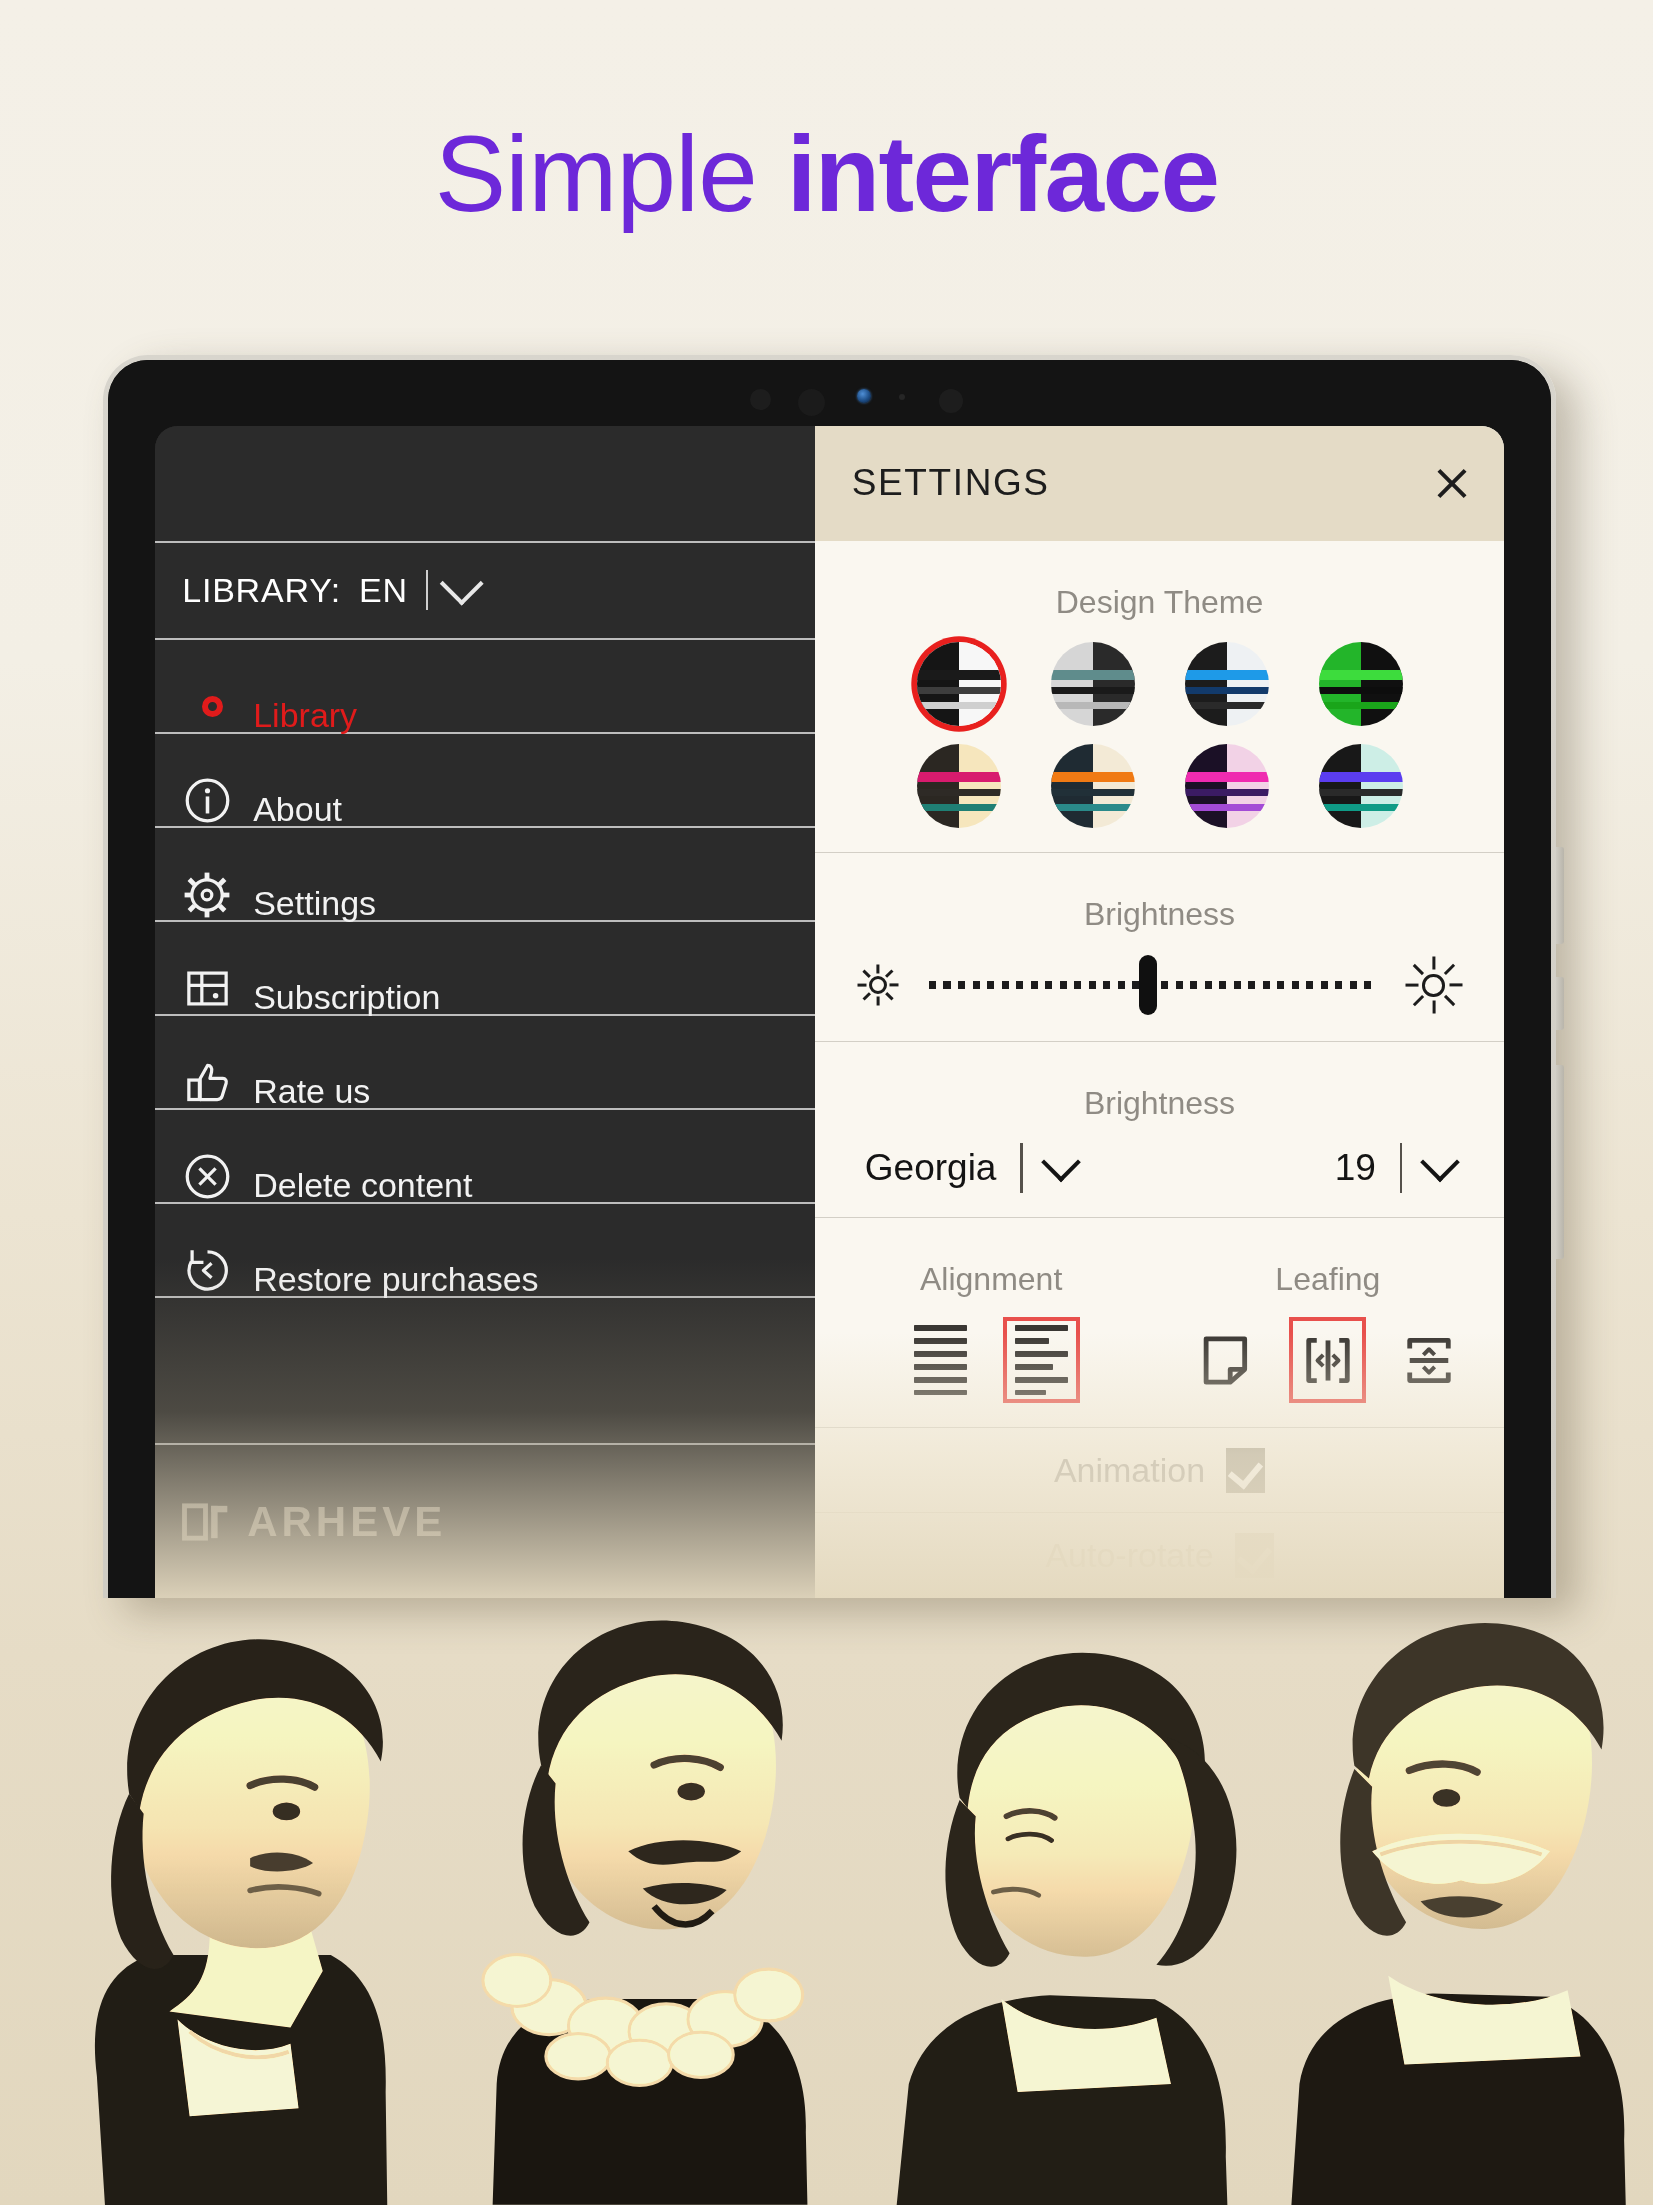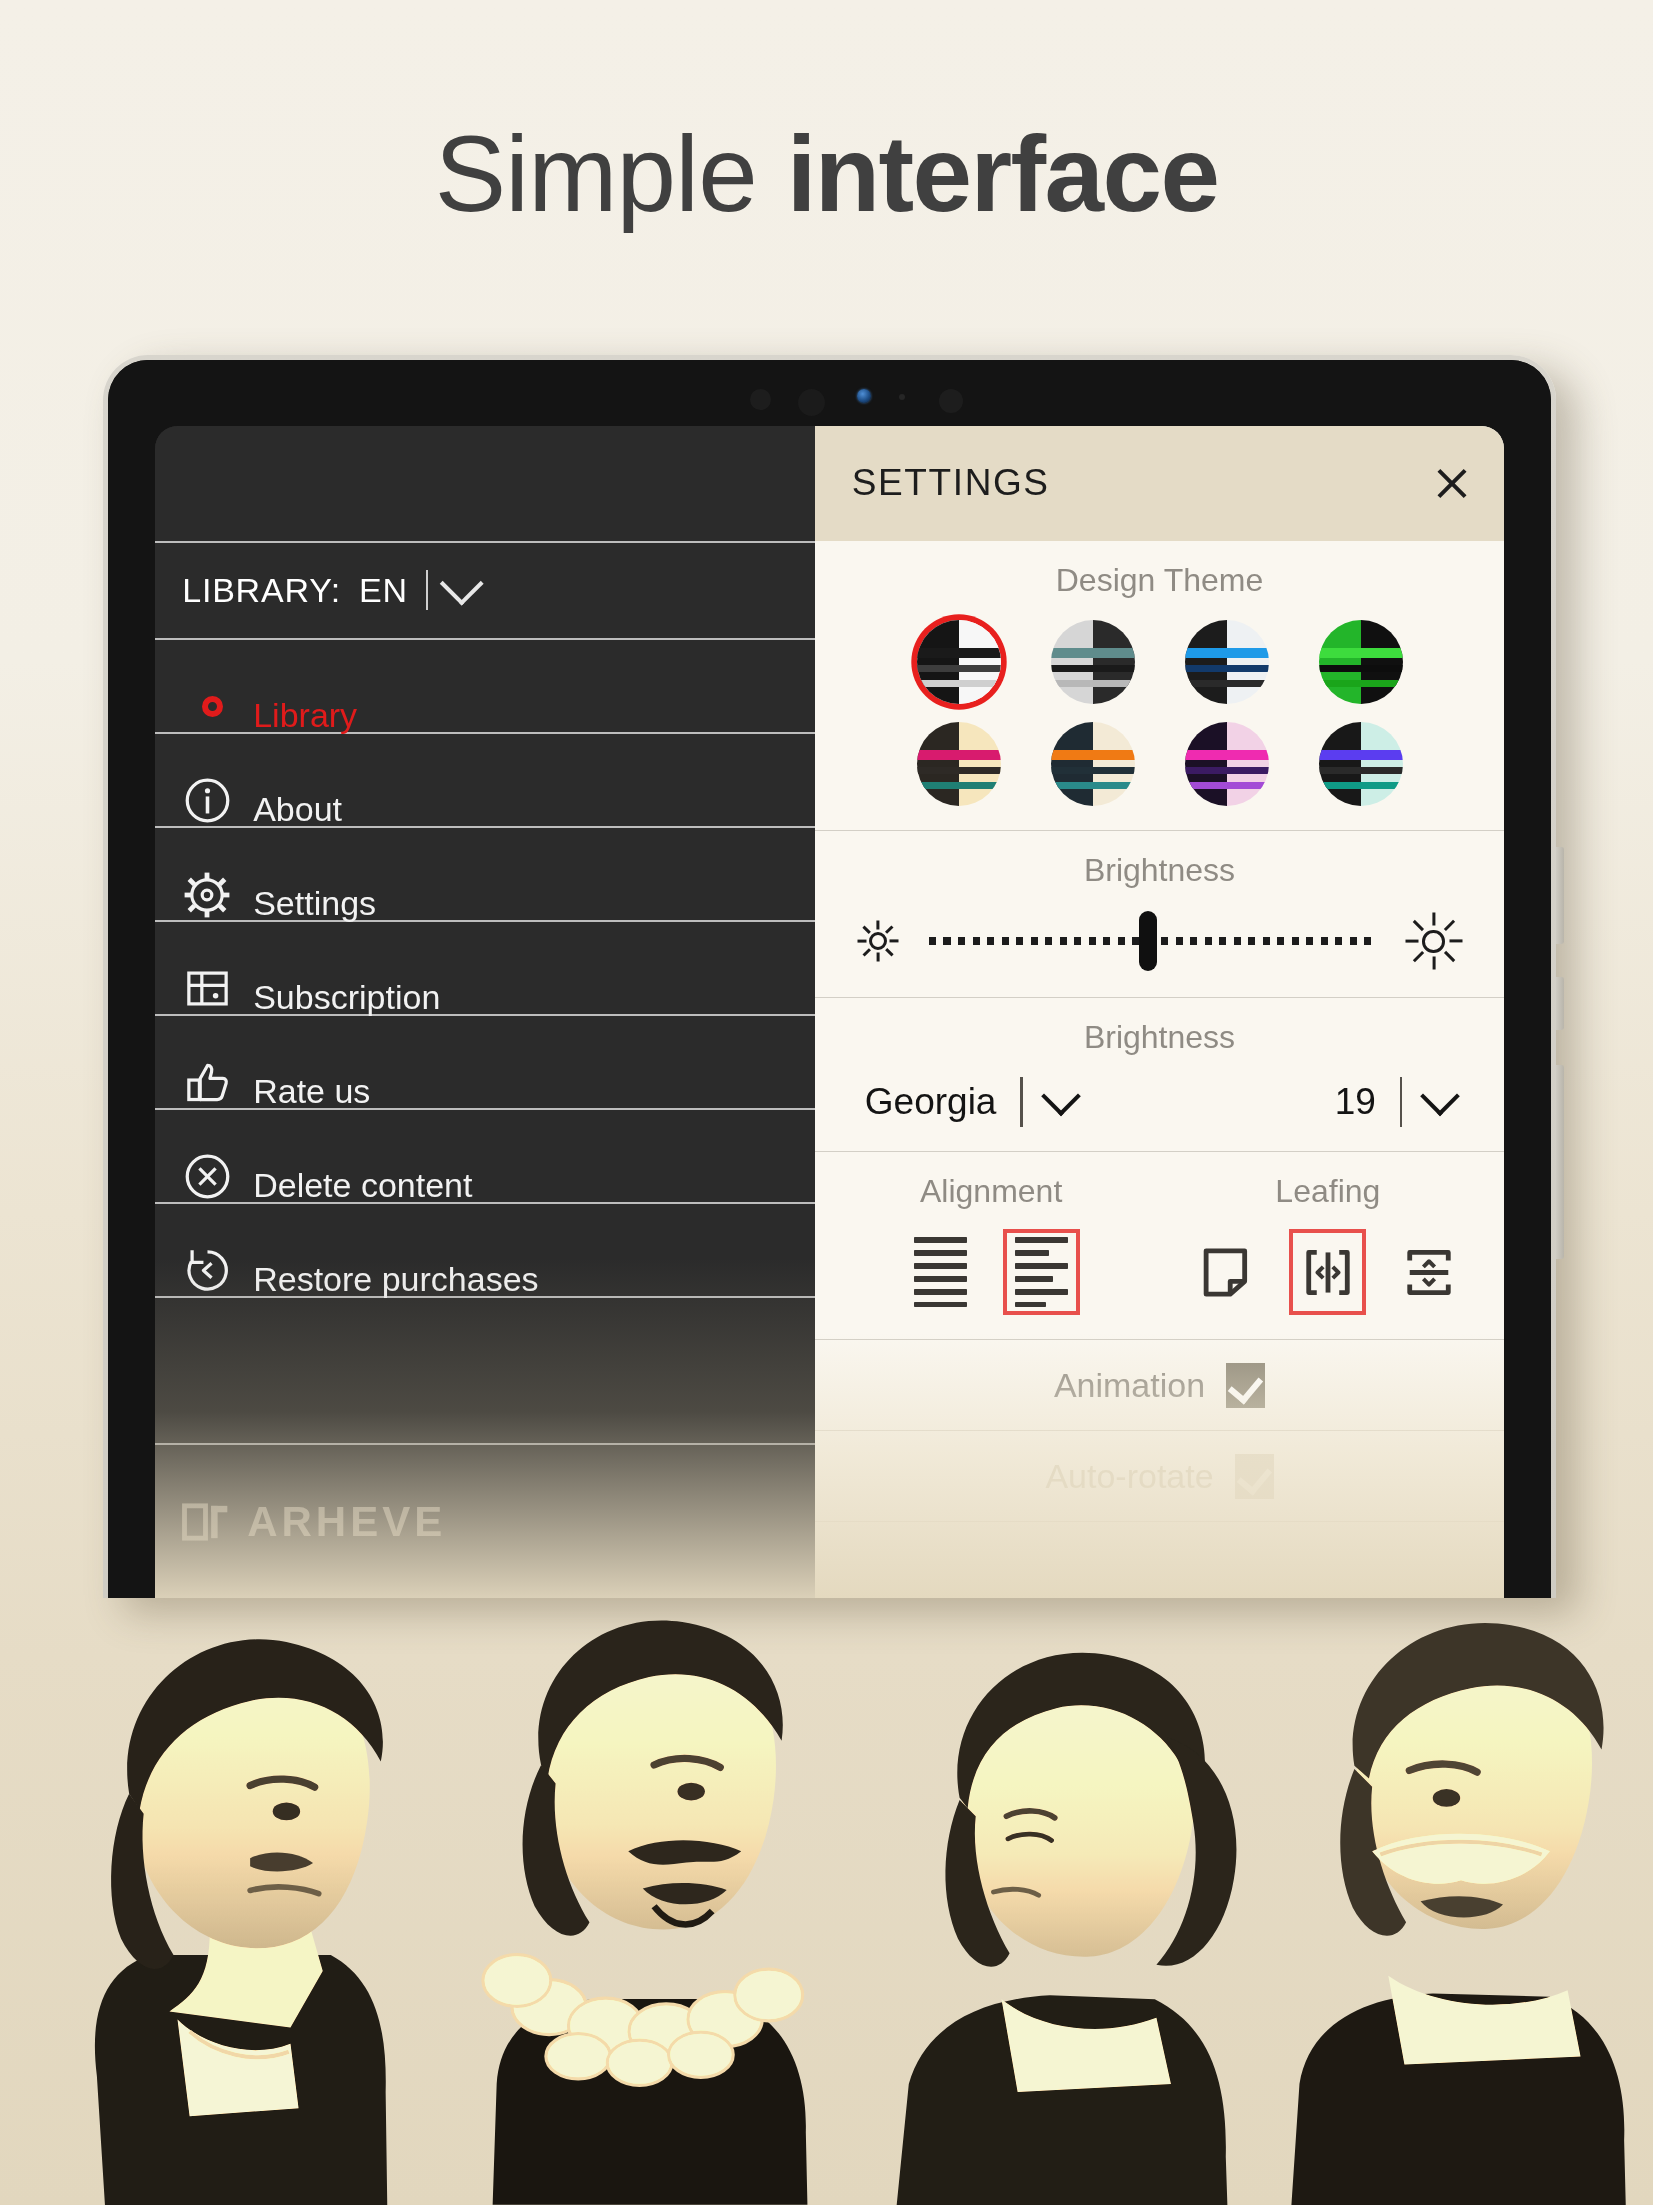--- a/index.html
+++ b/index.html
@@ -5,21 +5,21 @@
   html,body{margin:0;padding:0;}
   body{
     width:1653px;height:2205px;position:relative;overflow:hidden;
     font-family:"Liberation Sans",sans-serif;
     background:linear-gradient(180deg,#f4f0e7 0%,#f3efe5 30%,#ece4d2 55%,#e6dcc6 75%,#e2d7be 100%);
   }
 
   
   .headline{
     position:absolute;top:121px;left:0;width:100%;text-align:center;
-    font-size:107px;line-height:1;color:#404040;white-space:nowrap;
+    font-size:107px;line-height:1;color:#6d28d9;white-space:nowrap;
   }
   .headline .thin{font-weight:300;letter-spacing:-0.8px;}
   .headline .bold{font-weight:700;letter-spacing:-1.6px;}
 
   
   .tablet{
     position:absolute;left:103px;top:355px;width:1453px;height:1243px;
     border-radius:45px 45px 0 0;
     background:linear-gradient(180deg,#d8d5cd 0%,#cfccc3 100%);
     padding:4.8px 4.8px 0 4.8px;box-sizing:border-box;
@@ -94,21 +94,21 @@
     padding:0 29px 0 37px;justify-content:space-between;flex-shrink:0;
   }
   .panel-title{font-size:37px;color:#1d1d1d;letter-spacing:1.6px;}
   .close-x{width:47px;height:47px;position:relative;}
   .close-x::before,.close-x::after{
     content:"";position:absolute;left:50%;top:4.8px;width:4px;height:37px;background:#1d1d1d;
   }
   .close-x::before{transform:translateX(-50%) rotate(45deg);}
   .close-x::after{transform:translateX(-50%) rotate(-45deg);}
 
-  .section{border-bottom:1.6px solid #d3cfc6;padding:21px 0 24px;}
+  .section{border-bottom:1.6px solid #d3cfc6;padding:21px 0 24px;margin-top:22px;}
   .sec-label{text-align:center;font-size:32px;color:#8f8b84;margin-bottom:21px;}
 
   .theme-rows{display:flex;flex-direction:column;gap:18px;align-items:center;}
   .theme-row{display:flex;gap:50px;}
   .swatch{width:84px;height:84px;border-radius:50%;overflow:hidden;position:relative;}
   .swatch.sel{box-shadow:0 0 0 5.7px #e8201e;}
   .sw-l,.sw-r{position:absolute;top:0;height:100%;width:50%;}
   .sw-l{left:0;}
   .sw-r{right:0;}
   .band{position:absolute;left:0;width:100%;}

